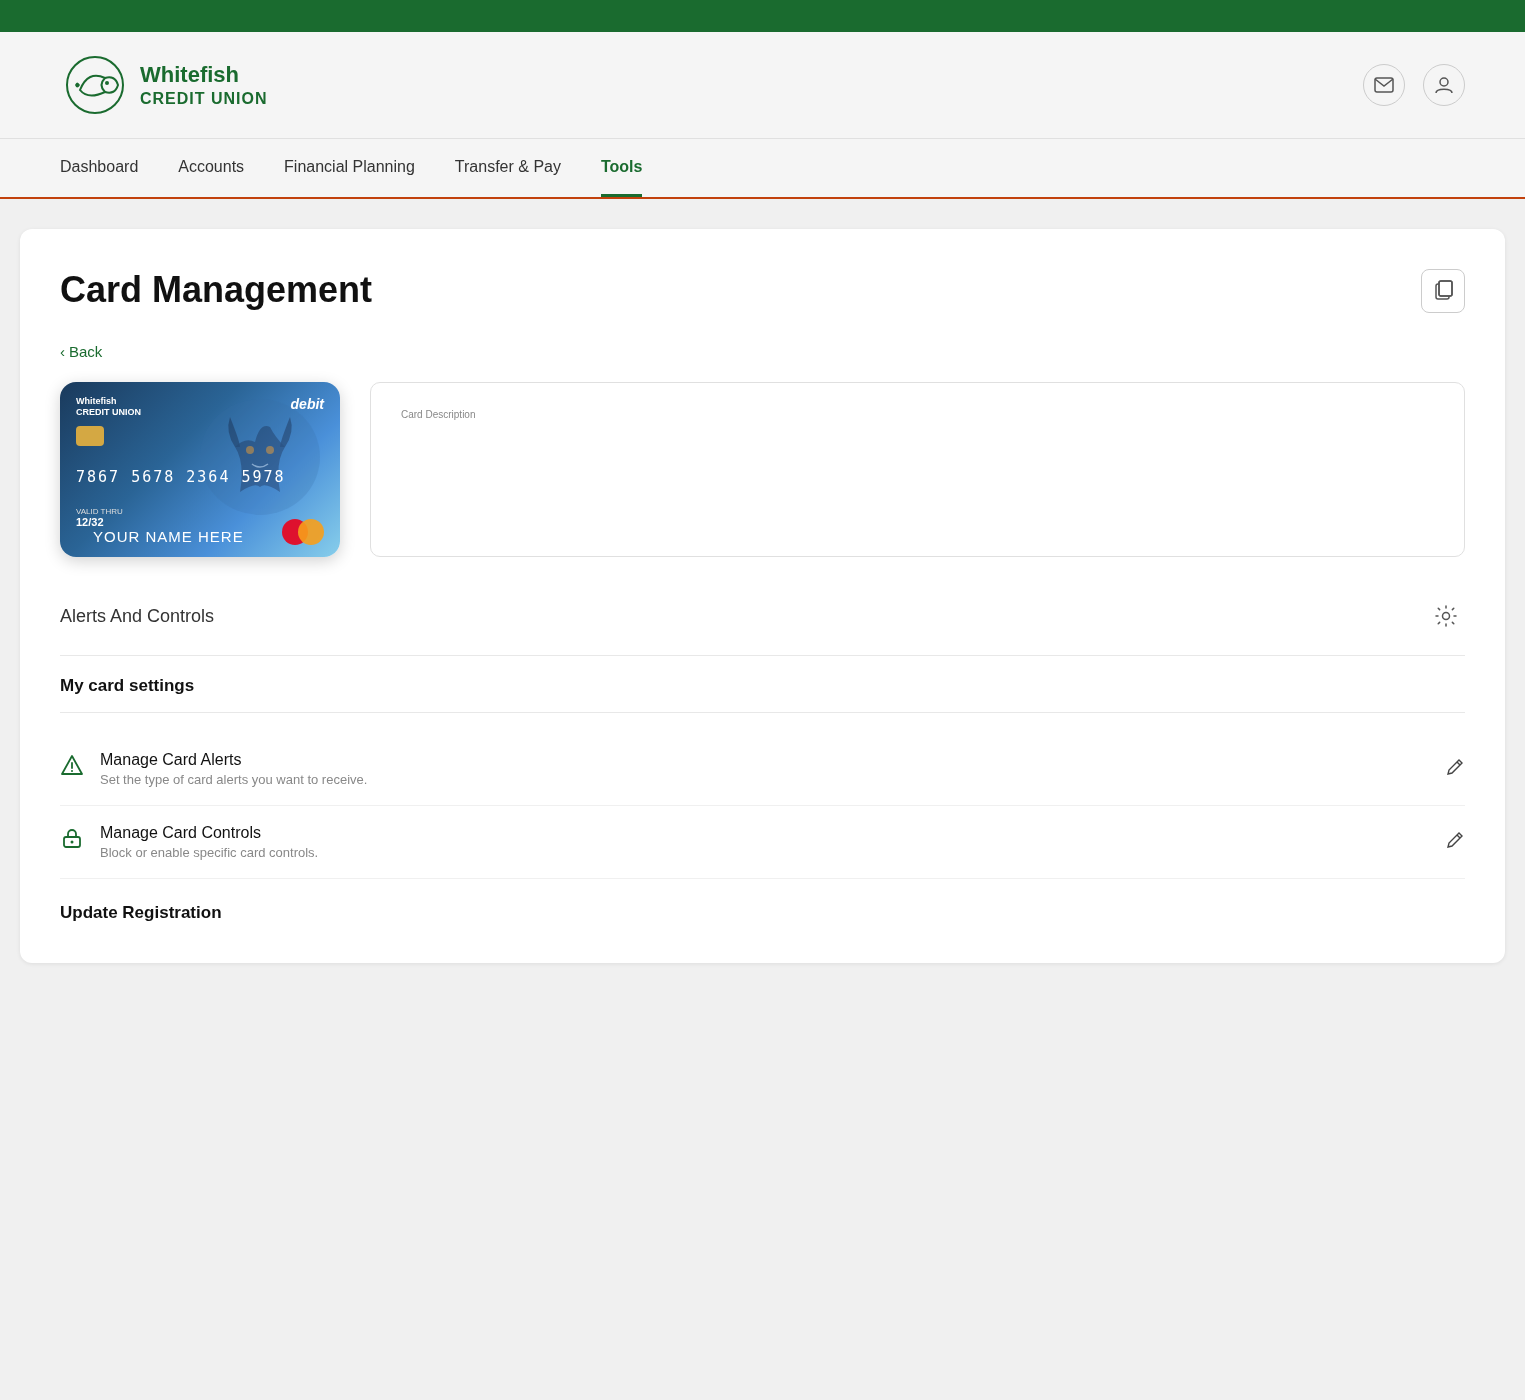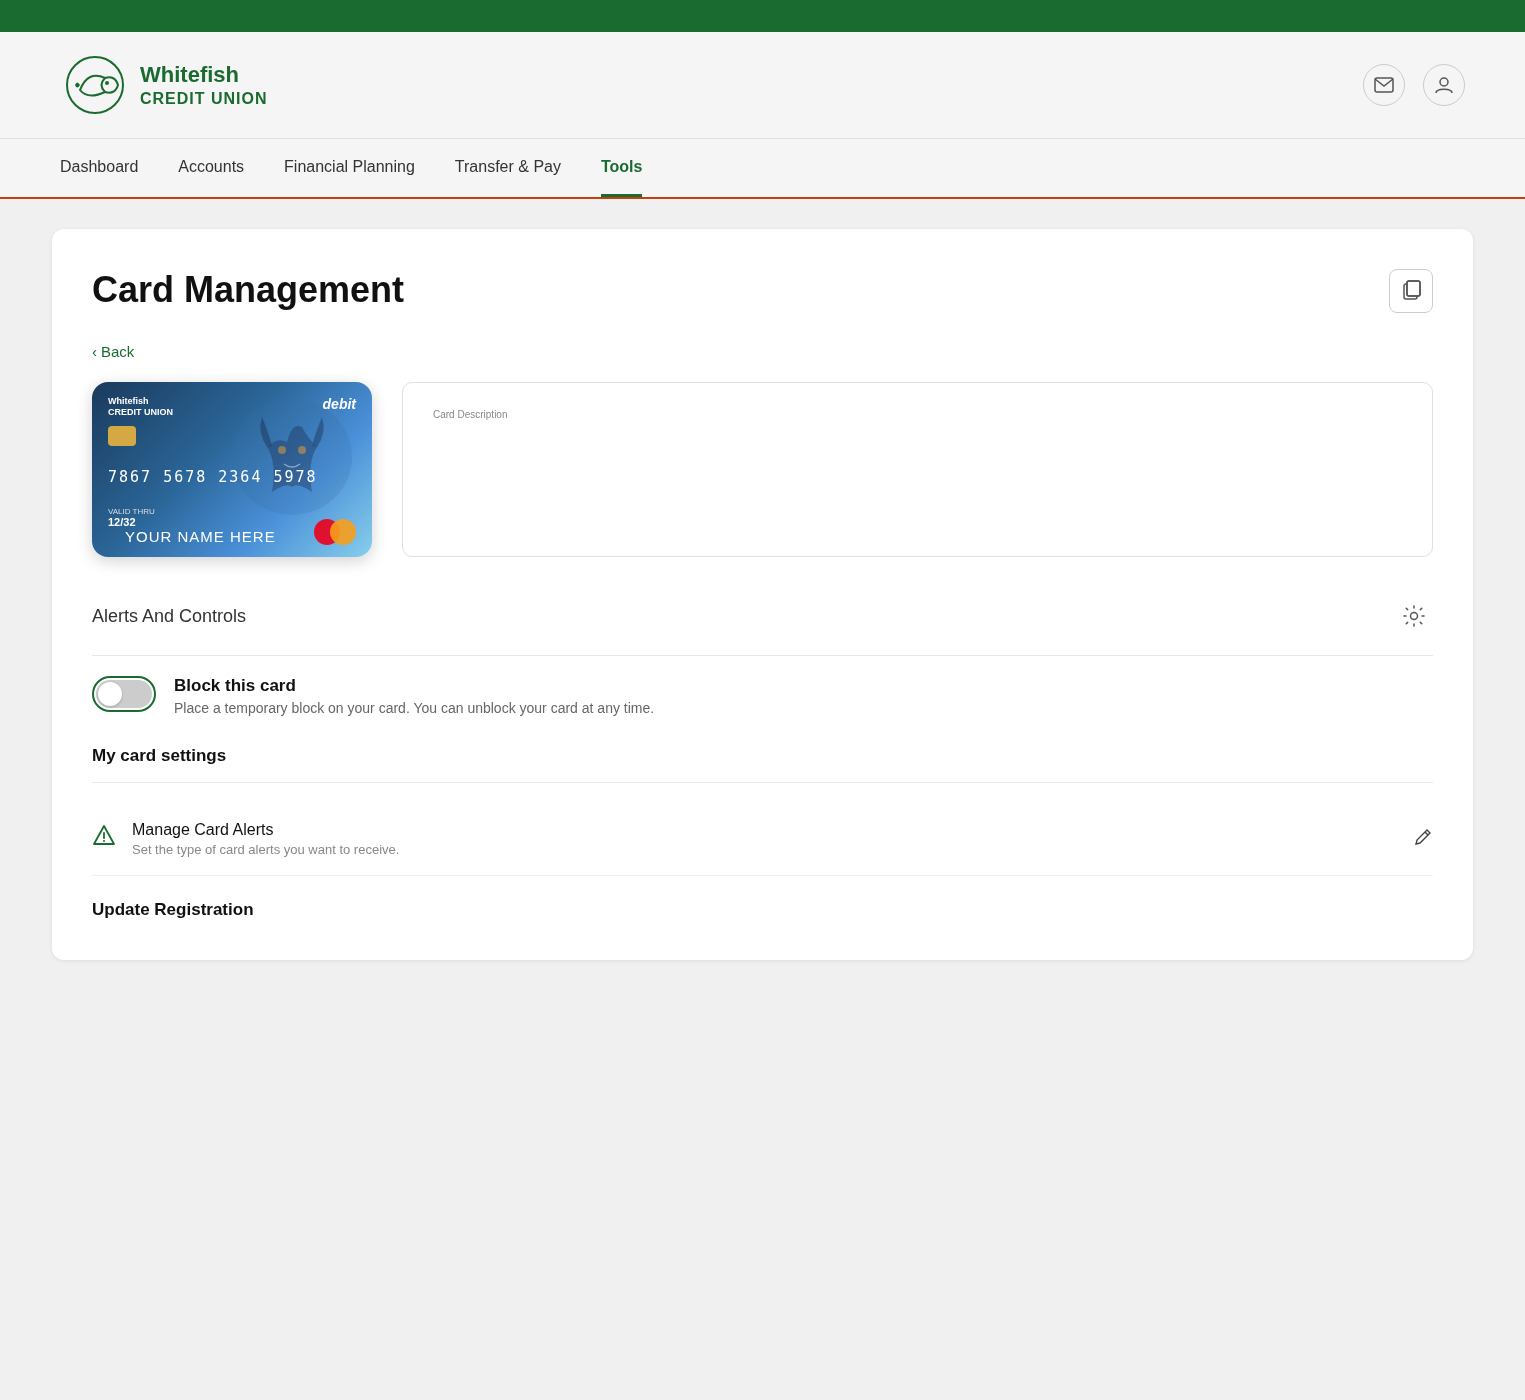--- a/index.html
+++ b/index.html
@@ -85,21 +85,21 @@
     }
     .nav-item.active {
       color: #1a6b2f;
       font-weight: bold;
       border-bottom: 3px solid #1a6b2f;
     }
 
     
     .main-content {
       background: #f0f0f0;
-      padding: 30px 52px;
+      padding: 30px 20px;
       min-height: 1100px;
     }
     .card-container {
       background: #fff;
       border-radius: 12px;
       padding: 40px 40px;
       box-shadow: 0 1px 4px rgba(0,0,0,0.08);
     }
 
     
@@ -533,31 +533,20 @@
         <svg width="24" height="24" viewBox="0 0 24 24" fill="none" xmlns="http://www.w3.org/2000/svg">
           <circle cx="12" cy="12" r="3.5" stroke="#555" stroke-width="1.5"></circle>
           <path d="M12 2v2M12 20v2M4.22 4.22l1.42 1.42M18.36 18.36l1.42 1.42M2 12h2M20 12h2M4.22 19.78l1.42-1.42M18.36 5.64l1.42-1.42" stroke="#555" stroke-width="1.5" stroke-linecap="round"></path>
         </svg>
       </button>
     </div>
 
     <hr class="section-divider">
 
     
-    <div class="toggle-row">
-      <div class="toggle-wrap">
-        <div class="toggle-switch">
-          <div class="toggle-knob"></div>
-        </div>
-      </div>
-      <div class="toggle-text-block">
-        <span class="toggle-label">Block this card</span>
-        <span class="toggle-desc">Place a temporary block on your card. You can unblock your card at any time.</span>
-      </div>
-    </div>
 
     
     <div class="settings-title">My card settings</div>
 
     <hr class="section-divider">
 
     
     <div class="settings-item">
       <div class="settings-item-left">
         <span class="settings-item-icon">
@@ -574,18 +563,39 @@
       </div>
       <button class="edit-btn">
         <svg width="20" height="20" viewBox="0 0 20 20" fill="none" xmlns="http://www.w3.org/2000/svg">
           <path d="M14 3 L17 6 L7 16 L3 17 L4 13 Z" stroke="#444" stroke-width="1.4" fill="none"></path>
           <line x1="12" y1="5" x2="15" y2="8" stroke="#444" stroke-width="1.4"></line>
         </svg>
       </button>
     </div>
 
     
+    <div class="settings-item">
+      <div class="settings-item-left">
+        <span class="settings-item-icon">
+          <svg width="24" height="24" viewBox="0 0 24 24" fill="none" xmlns="http://www.w3.org/2000/svg">
+            <rect x="4" y="11" width="16" height="10" rx="2" stroke="#1a6b2f" stroke-width="1.8" fill="none"></rect>
+            <path d="M8 11 V8 A4 4 0 0 1 16 8 V11" stroke="#1a6b2f" stroke-width="1.8" fill="none"></path>
+            <circle cx="12" cy="16" r="1.5" fill="#1a6b2f"></circle>
+          </svg>
+        </span>
+        <div class="settings-item-text">
+          <span class="settings-item-title">Manage Card Controls</span>
+          <span class="settings-item-desc">Block or enable specific card controls.</span>
+        </div>
+      </div>
+      <button class="edit-btn">
+        <svg width="20" height="20" viewBox="0 0 20 20" fill="none" xmlns="http://www.w3.org/2000/svg">
+          <path d="M14 3 L17 6 L7 16 L3 17 L4 13 Z" stroke="#444" stroke-width="1.4" fill="none"></path>
+          <line x1="12" y1="5" x2="15" y2="8" stroke="#444" stroke-width="1.4"></line>
+        </svg>
+      </button>
+    </div>
 
     
     <div class="update-reg-title">Update Registration</div>
 
   </div>
 </div>
 
 </body></html>

